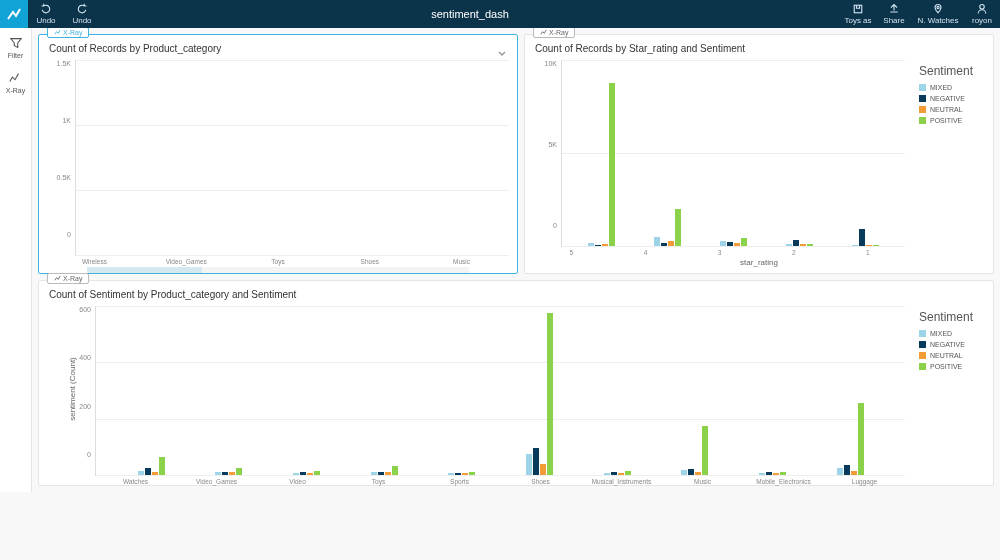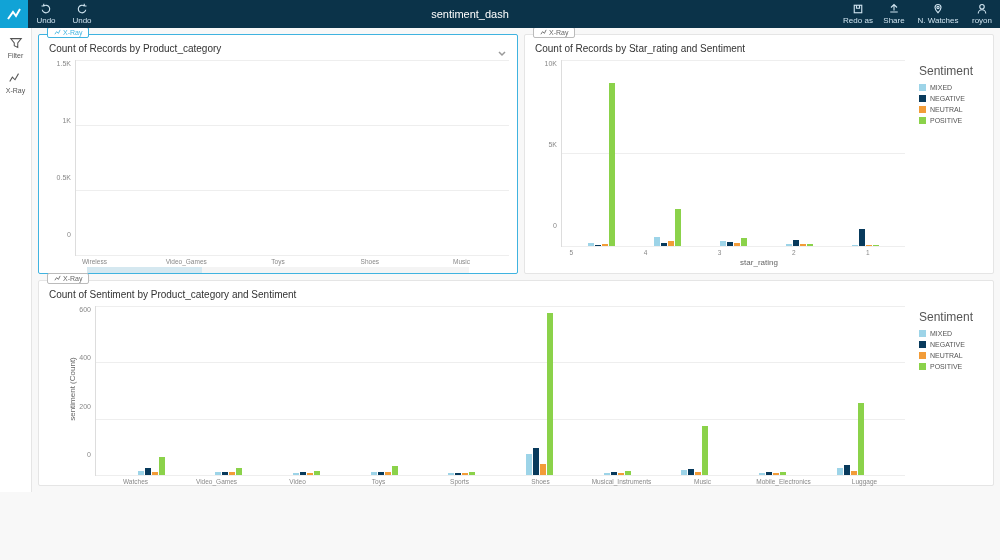--- a/index.html
+++ b/index.html
@@ -69,21 +69,21 @@
       </svg>
       <span>Undo</span>
     </div>
   <div class="titlebar">sentiment_dash</div>
   <div class="right-btns">
     <div class="tbtn">
         <svg viewBox="0 0 16 16">
           <rect x="3" y="3" width="10" height="10"></rect>
           <path d="M6 3v4h4V3"></path>
         </svg>
-        <span>Redo as</span>
+        <span>Toys as</span>
       </div>
     <div class="tbtn">
         <svg viewBox="0 0 16 16">
           <path d="M8 3v7 M4 6l4-4 4 4 M3 12h10"></path>
         </svg>
         <span>Share</span>
       </div>
     <div class="tbtn" style="width:52px">
         <svg viewBox="0 0 16 16">
           <path d="M8 2a4 4 0 0 1 4 4c0 3-4 7-4 7s-4-4-4-7a4 4 0 0 1 4-4z"></path>

